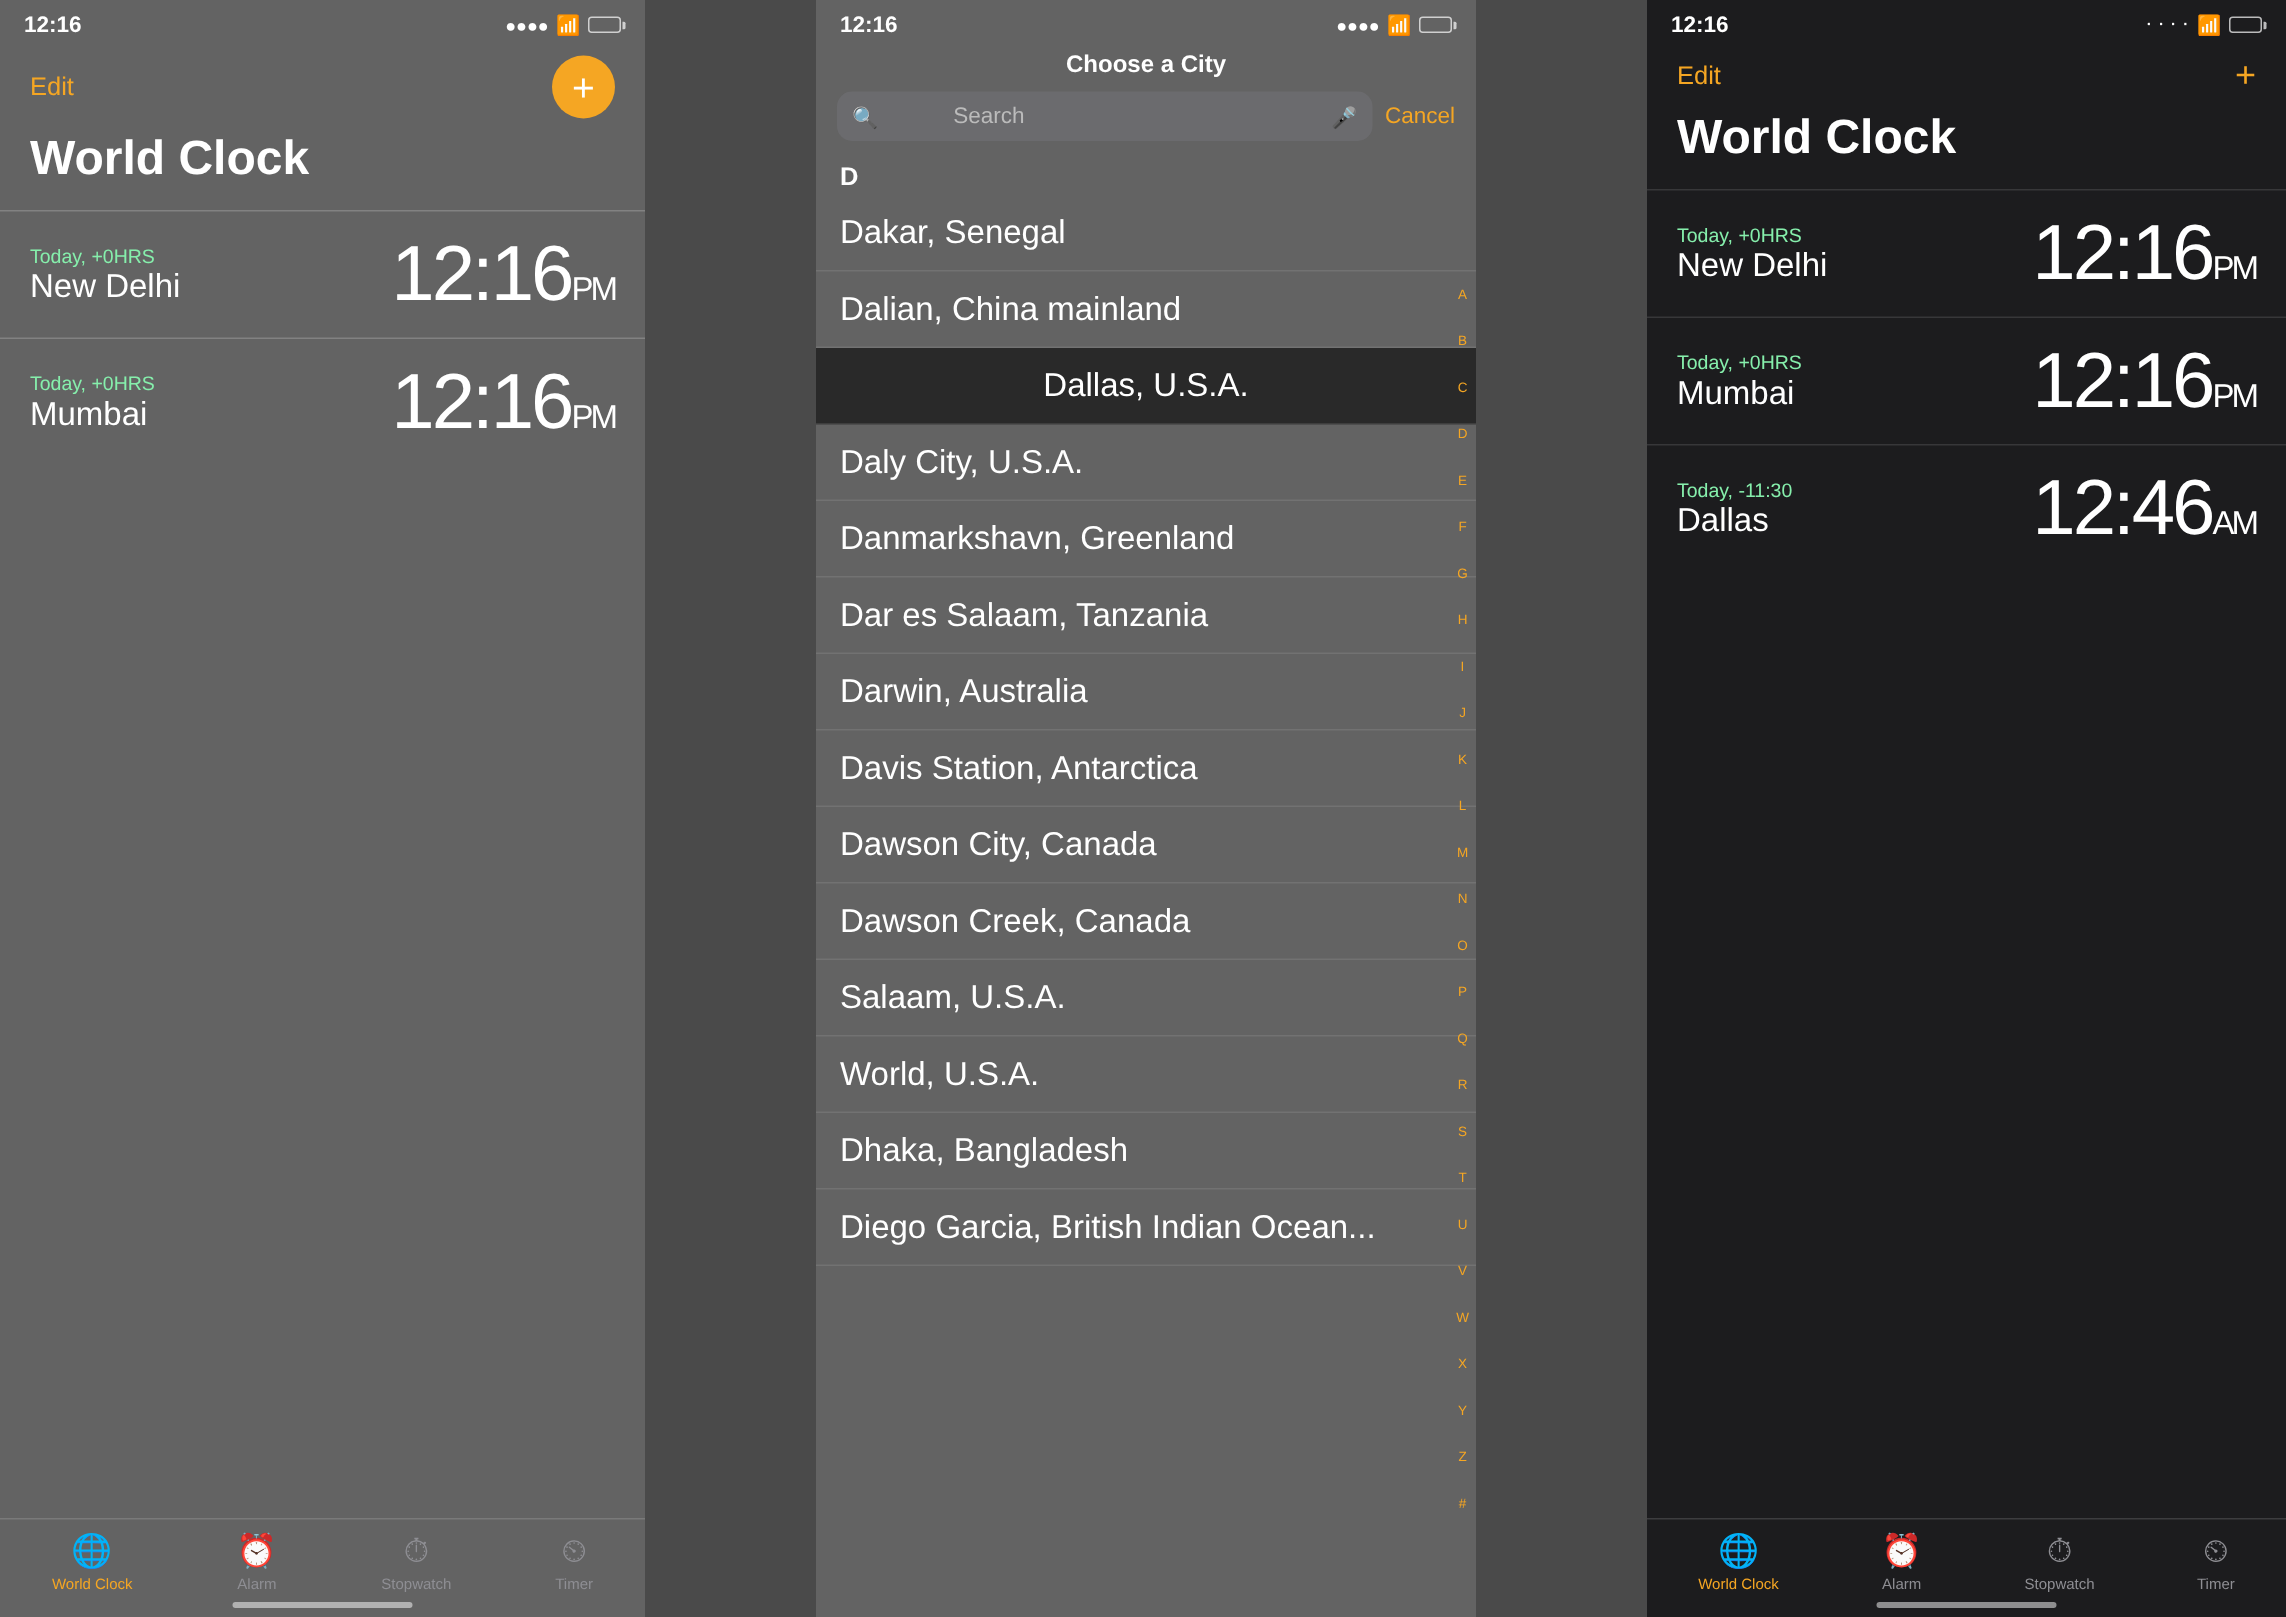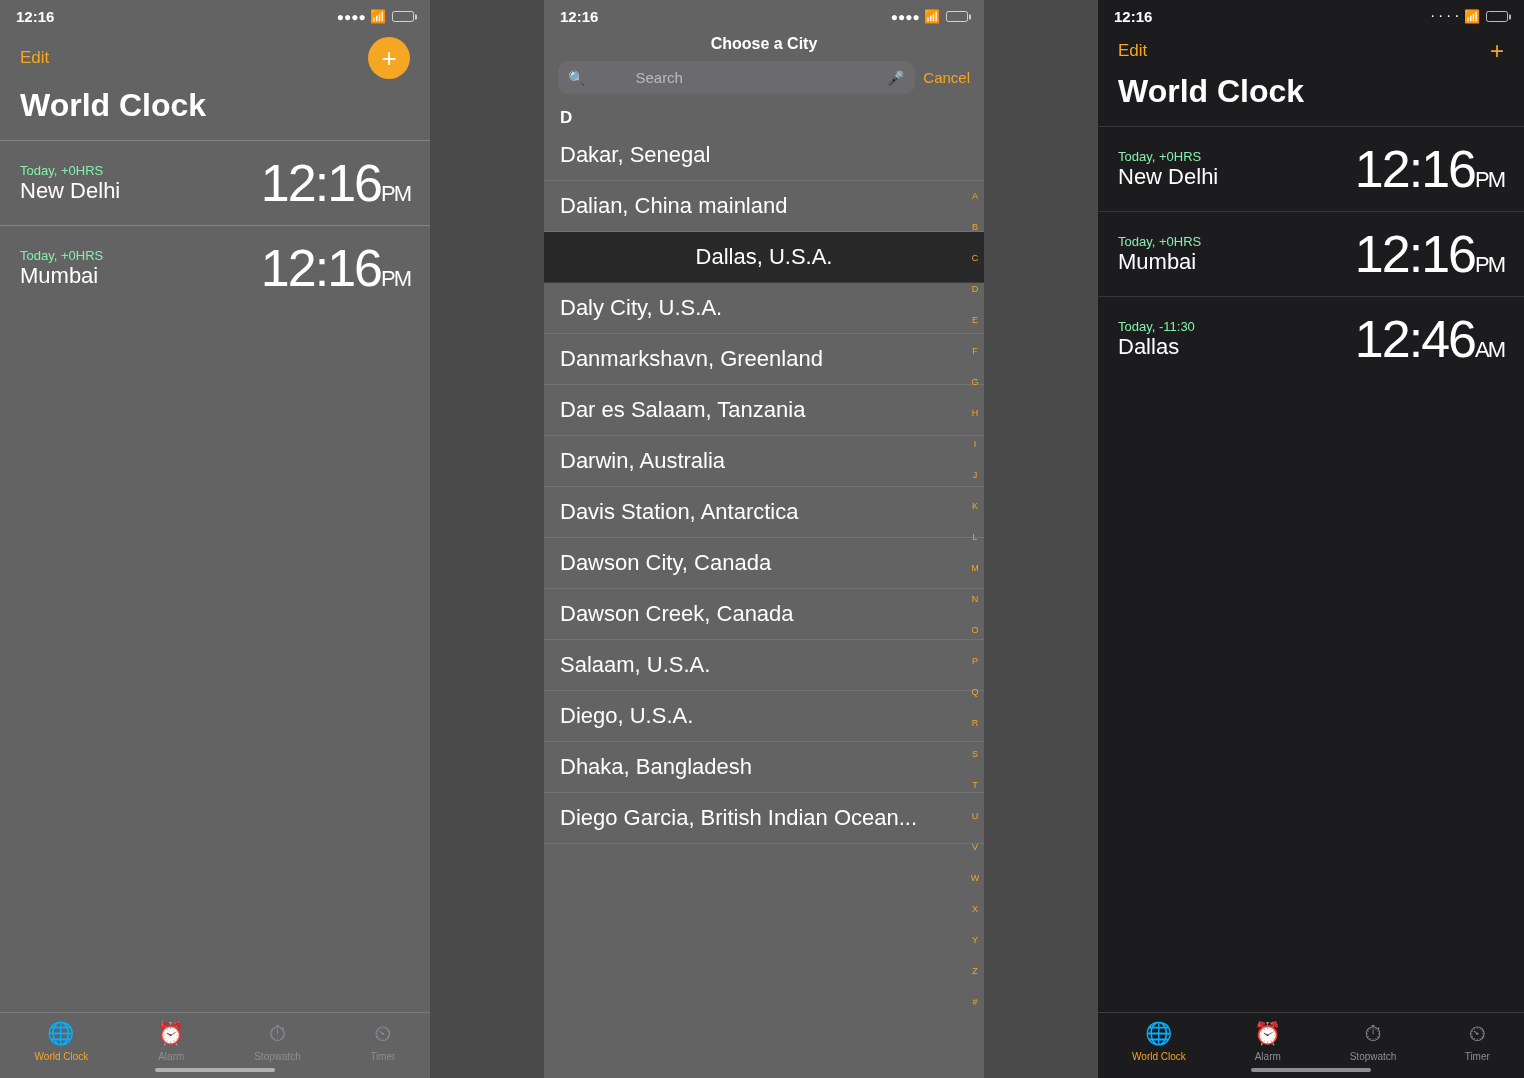--- a/index.html
+++ b/index.html
@@ -383,21 +383,21 @@
     <div class="city-row">
         <span>Dawson City, Canada</span>
       </div>
     <div class="city-row">
         <span>Dawson Creek, Canada</span>
       </div>
     <div class="city-row">
         <span>Salaam, U.S.A.</span>
       </div>
     <div class="city-row">
-        <span>Diego, U.S.A.</span>
+        <span>World, U.S.A.</span>
       </div>
     <div class="city-row">
         <span>Dhaka, Bangladesh</span>
       </div>
     <div class="city-row">
         <span>Diego Garcia, British Indian Ocean...</span>
       </div>
   </div>
 
   <div class="alphabet-index">

